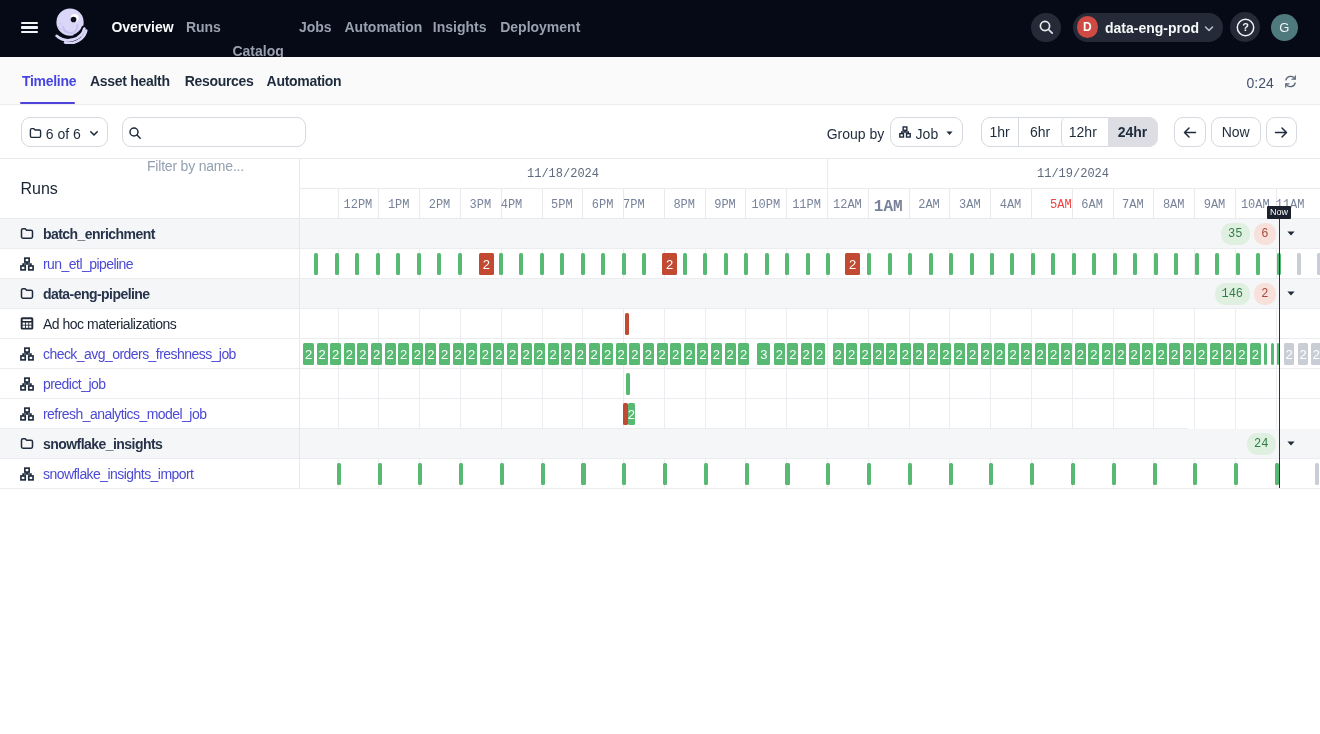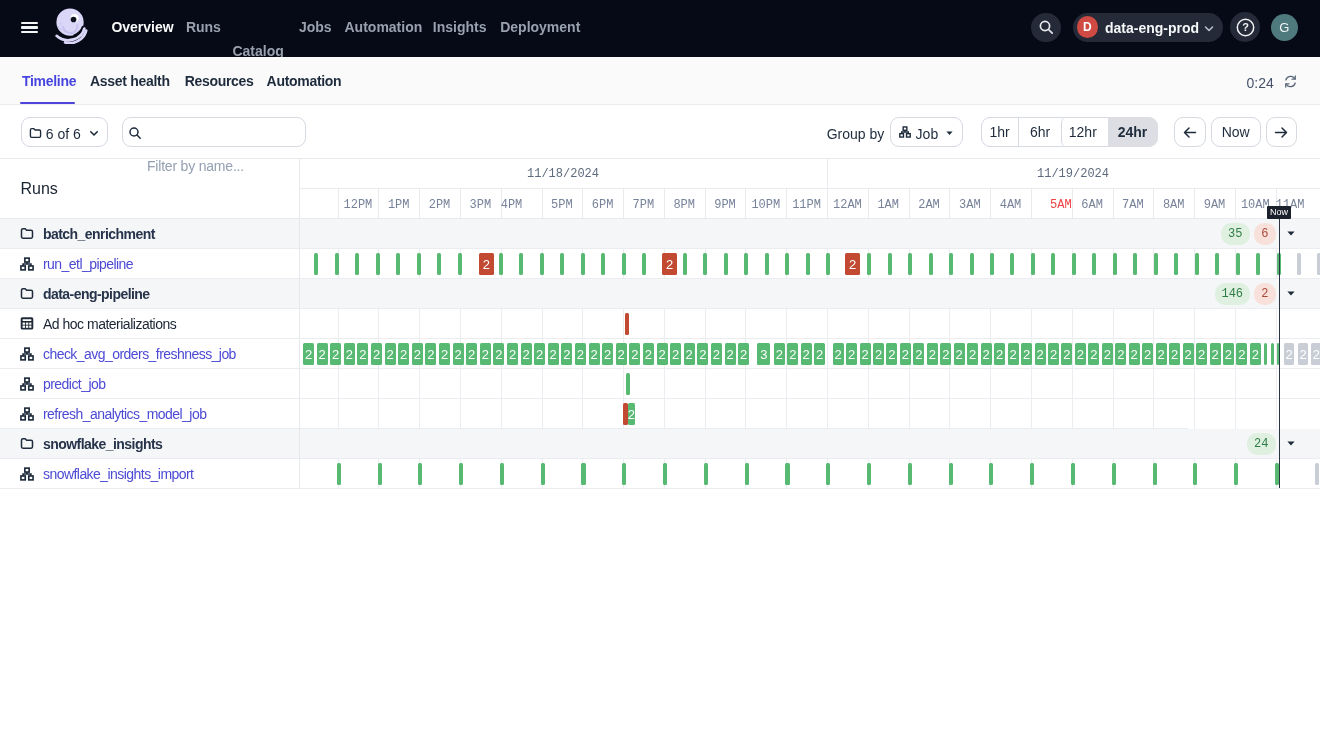--- a/index.html
+++ b/index.html
@@ -124,33 +124,33 @@
 <div class="abs mono" style="left:419.1px;top:197.5px;width:40.8px;text-align:center;font-size:12px;color:#78839A;">2PM</div>
 <div class="abs" style="left:459.9px;top:188.5px;width:1px;height:29px;background:#E8EAED;"></div>
 <div class="abs mono" style="left:459.9px;top:197.5px;width:40.8px;text-align:center;font-size:12px;color:#78839A;">3PM</div>
 <div class="abs" style="left:500.7px;top:188.5px;width:1px;height:29px;background:#E8EAED;"></div>
 <div class="abs mono" style="left:500.7px;top:197.5px;width:40.8px;text-align:left;font-size:12px;color:#78839A;">4PM</div>
 <div class="abs" style="left:541.5px;top:188.5px;width:1px;height:29px;background:#E8EAED;"></div>
 <div class="abs mono" style="left:541.5px;top:197.5px;width:40.8px;text-align:center;font-size:12px;color:#78839A;">5PM</div>
 <div class="abs" style="left:582.2px;top:188.5px;width:1px;height:29px;background:#E8EAED;"></div>
 <div class="abs mono" style="left:582.2px;top:197.5px;width:40.8px;text-align:center;font-size:12px;color:#78839A;">6PM</div>
 <div class="abs" style="left:623px;top:188.5px;width:1px;height:29px;background:#E8EAED;"></div>
-<div class="abs mono" style="left:623px;top:197.5px;width:40.8px;text-align:center;font-size:12px;color:#78839A;">7PM</div>
+<div class="abs mono" style="left:623px;top:197.5px;width:40.8px;text-align:left;font-size:12px;color:#78839A;">7PM</div>
 <div class="abs" style="left:663.8px;top:188.5px;width:1px;height:29px;background:#E8EAED;"></div>
 <div class="abs mono" style="left:663.8px;top:197.5px;width:40.8px;text-align:center;font-size:12px;color:#78839A;">8PM</div>
 <div class="abs" style="left:704.6px;top:188.5px;width:1px;height:29px;background:#E8EAED;"></div>
 <div class="abs mono" style="left:704.6px;top:197.5px;width:40.8px;text-align:center;font-size:12px;color:#78839A;">9PM</div>
 <div class="abs" style="left:745.4px;top:188.5px;width:1px;height:29px;background:#E8EAED;"></div>
 <div class="abs mono" style="left:745.4px;top:197.5px;width:40.8px;text-align:center;font-size:12px;color:#78839A;">10PM</div>
 <div class="abs" style="left:786.2px;top:188.5px;width:1px;height:29px;background:#E8EAED;"></div>
 <div class="abs mono" style="left:786.2px;top:197.5px;width:40.8px;text-align:center;font-size:12px;color:#78839A;">11PM</div>
 <div class="abs" style="left:827px;top:188.5px;width:1px;height:29px;background:#E8EAED;"></div>
 <div class="abs mono" style="left:827px;top:197.5px;width:40.8px;text-align:center;font-size:12px;color:#78839A;">12AM</div>
 <div class="abs" style="left:867.8px;top:188.5px;width:1px;height:29px;background:#E8EAED;"></div>
-<div class="abs mono" style="left:867.8px;top:197.5px;width:40.8px;text-align:center;font-size:12px;color:#78839A;">1AM</div>
+<div class="abs mono" style="left:867.8px;top:197.5px;width:40.8px;text-align:center;font-size:16px;color:#78839A;font-weight:bold;">1AM</div>
 <div class="abs" style="left:908.6px;top:188.5px;width:1px;height:29px;background:#E8EAED;"></div>
 <div class="abs mono" style="left:908.6px;top:197.5px;width:40.8px;text-align:center;font-size:12px;color:#78839A;">2AM</div>
 <div class="abs" style="left:949.4px;top:188.5px;width:1px;height:29px;background:#E8EAED;"></div>
 <div class="abs mono" style="left:949.4px;top:197.5px;width:40.8px;text-align:center;font-size:12px;color:#78839A;">3AM</div>
 <div class="abs" style="left:990.1px;top:188.5px;width:1px;height:29px;background:#E8EAED;"></div>
 <div class="abs mono" style="left:990.1px;top:197.5px;width:40.8px;text-align:center;font-size:12px;color:#78839A;">4AM</div>
 <div class="abs" style="left:1030.9px;top:188.5px;width:1px;height:29px;background:#E8EAED;"></div>
 <div class="abs mono" style="left:1030.9px;top:197.5px;width:40.8px;text-align:right;font-size:12px;color:#ef4444;">5AM</div>
 <div class="abs" style="left:1071.7px;top:188.5px;width:1px;height:29px;background:#E8EAED;"></div>
 <div class="abs mono" style="left:1071.7px;top:197.5px;width:40.8px;text-align:center;font-size:12px;color:#78839A;">6AM</div>

